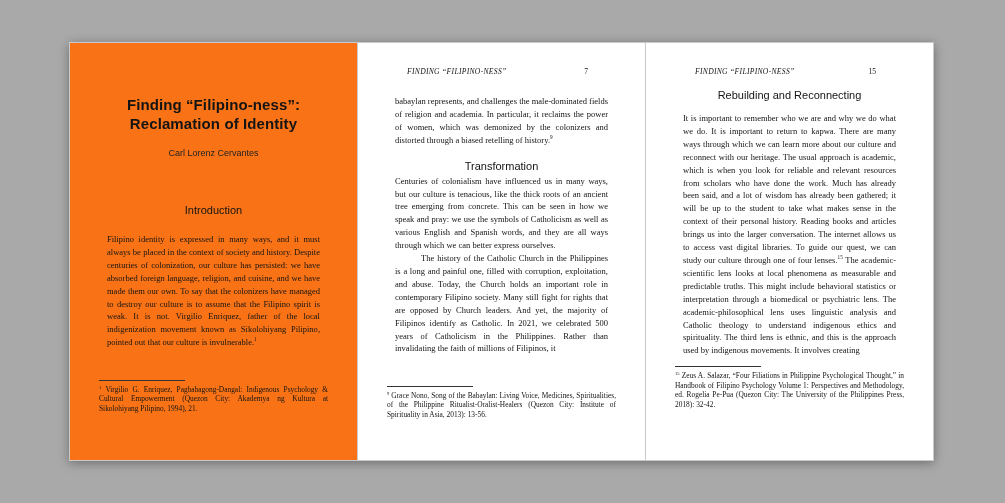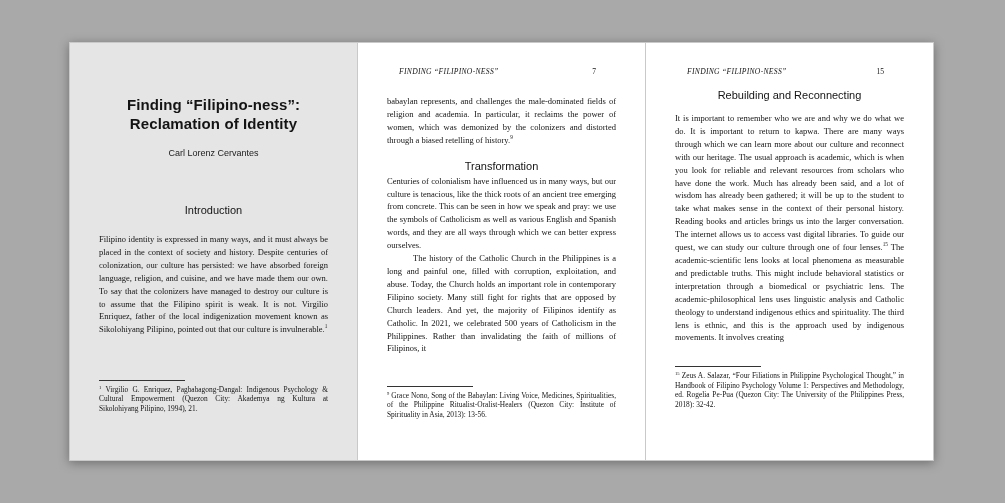--- a/index.html
+++ b/index.html
@@ -15,21 +15,21 @@
   .spread {
     position: absolute; left: 69px; top: 42px;
     display: flex;
     box-shadow: 0 2px 10px rgba(0,0,0,0.35);
   }
   .page {
     width: 289px; height: 419px;
     background: #ffffff;
     border: 1px solid #c9c9c9;
     position: relative;
-    padding: 0 29px;
+    padding: 0 37px;
     overflow: hidden;
   }
   .page + .page { margin-left: -1px; }
 
   
   .running-header {
     display: flex; justify-content: space-between; align-items: baseline;
     margin-top: 24px; padding: 0 20px 0 12px;
     font-size: 7.6px; line-height: 9px;
   }
@@ -84,21 +84,21 @@
     margin: 0;
     font-size: 7.4px; line-height: 9.8px;
     text-align: justify;
   }
 </style>
 </head>
 <body style="background: rgb(169, 169, 169);">
 
 <div class="spread">
 
-  <section class="page" style="background: #e5e5e5;">
+  <section class="page" style="background: #f97316;">
     <h1 class="book-title">
       <span>Finding “Filipino-ness”:</span>
       <span>Reclamation of Identity</span>
     </h1>
     <div class="author">Carl Lorenz Cervantes</div>
     <h2 class="section-heading">Introduction</h2>
     <p class="body-text"><span>Filipino identity is expressed in many ways, and it must always be placed in the context of society and history. Despite centuries of colonization, our culture has persisted: we have absorbed foreign language, religion, and cuisine, and we have made them our own. To say that the colonizers have managed to destroy our culture is to assume that the Filipino spirit is weak. It is not. Virgilio Enriquez, father of the local indigenization movement known as </span><span class="it">Sikolohiyang Pilipino</span><span>, pointed out that our culture is </span><span class="it">invulnerable</span><span>.</span><sup>1</sup></p>
     <div class="footnote fn-1">
       <div class="footnote-rule"></div>
       <p class="footnote-text"><sup>1</sup><span> Virgilio G. Enriquez, </span><span class="it">Pagbabagong-Dangal: Indigenous Psychology &amp; Cultural Empowerment</span><span> (Quezon City: Akademya ng Kultura at Sikolohiyang Pilipino, 1994), 21.</span></p>

